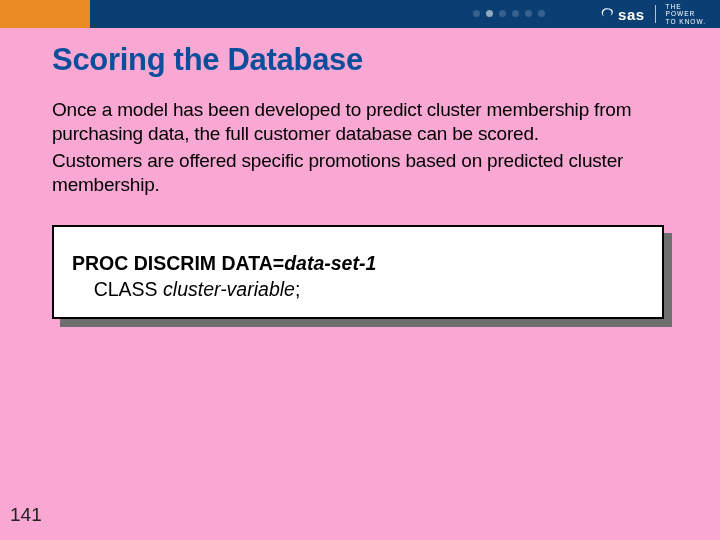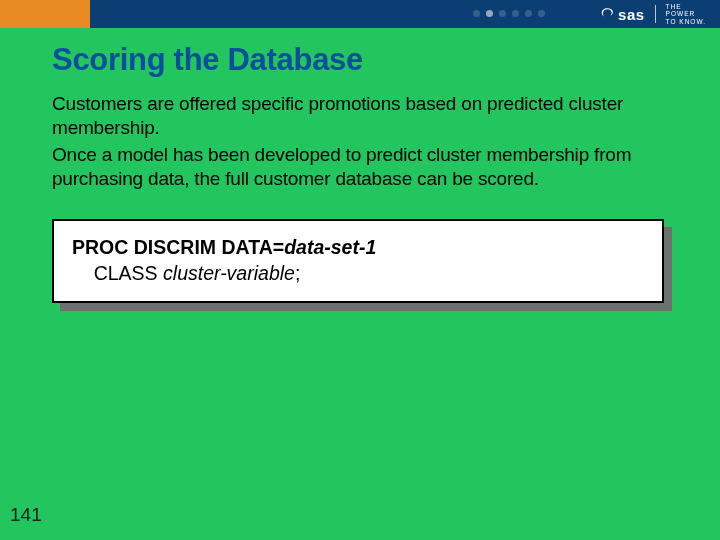--- a/index.html
+++ b/index.html
@@ -1,33 +1,33 @@
 <!DOCTYPE html>
 <html><head>
 <meta charset="utf-8">
 <style>
   * { margin: 0; padding: 0; box-sizing: border-box; }
   html, body { width: 720px; height: 540px; font-family: Arial, Helvetica, sans-serif; background: #fff; overflow: hidden; }
-  .slide { width: 720px; height: 540px; position: relative; background: #22c55e; }
+  .slide { width: 720px; height: 540px; position: relative; background: #f9a8d4; }
   .header-bar { width: 720px; height: 28px; background: #0b3f73; position: relative; }
   .header-orange { position: absolute; left: 0; top: 0; width: 90px; height: 28px; background: #e98b24; }
   .dots { position: absolute; top: 10px; right: 175px; display: flex; gap: 6px; }
   .dots span { width: 7px; height: 7px; border-radius: 50%; background: rgba(255,255,255,0.18); display: inline-block; }
   .dots span.on { background: rgba(255,255,255,0.55); }
   .sas-brand { position: absolute; right: 14px; top: 0; height: 28px; display: flex; align-items: center; gap: 10px; color: #fff; }
   .sas-logo { display: flex; align-items: center; gap: 4px; font-weight: bold; font-size: 15px; letter-spacing: 0.5px; }
   .sas-logo svg { width: 14px; height: 14px; }
   .sas-divider { width: 1px; height: 18px; background: rgba(255,255,255,0.7); }
   .sas-tag { font-size: 6.5px; line-height: 1.15; text-align: left; letter-spacing: 1px; }
   .content { padding: 10px 52px 0 52px; }
-  .title { color: #0b4f9c; font-size: 31px; font-weight: bold; font-family: "Arial Narrow", Arial, sans-serif; letter-spacing: -0.3px; margin-top: 4px; margin-bottom: 14px; }
+  .title { color: #0b4f9c; font-size: 31px; font-weight: bold; font-family: "Arial Narrow", Arial, sans-serif; letter-spacing: -0.3px; margin-top: 4px; margin-bottom: 20px; }
   .body-text { color: #000; font-size: 19px; line-height: 1.28; margin-bottom: 2px; font-family: Arial, sans-serif; letter-spacing: -0.2px; }
   .code-wrap { margin-top: 28px; position: relative; width: 612px; }
   .code-shadow { position: absolute; left: 8px; top: 8px; width: 100%; height: 100%; background: #6f6f6f; }
-  .code-box { position: relative; background: #fff; border: 2.2px solid #000; padding: 14px 16px 14px 18px; font-size: 19.5px; line-height: 1.32; font-family: Arial, sans-serif; }
+  .code-box { position: relative; background: #fff; border: 2.2px solid #000; padding: 24px 16px 14px 18px; font-size: 19.5px; line-height: 1.32; font-family: Arial, sans-serif; }
   .code-box .b { font-weight: bold; }
   .code-box .i { font-style: italic; }
   .code-line { white-space: pre; }
   .page-num { position: absolute; left: 10px; bottom: 14px; font-size: 19px; color: #222; }
 </style>
 </head>
 <body>
 
 <div class="slide">
 
@@ -52,22 +52,22 @@
       <div class="sas-tag">
         <div>THE</div>
         <div>POWER</div>
         <div>TO KNOW.</div>
       </div>
     </div>
   </div>
 
   <div class="content">
     <div class="title">Scoring the Database</div>
+    <div class="body-text">Once a model has been developed to predict cluster membership from purchasing data, the full customer database can be scored.</div>
     <div class="body-text">Customers are offered specific promotions based on predicted cluster membership.</div>
-    <div class="body-text">Once a model has been developed to predict cluster membership from purchasing data, the full customer database can be scored.</div>
 
     <div class="code-wrap">
       <div class="code-shadow"></div>
       <div class="code-box">
         <div class="code-line"><span class="b">PROC DISCRIM DATA=</span><span class="b i">data-set-1</span></div>
         <div class="code-line"><span>    CLASS </span><span class="i">cluster-variable</span><span>;</span></div>
       </div>
     </div>
   </div>
 

